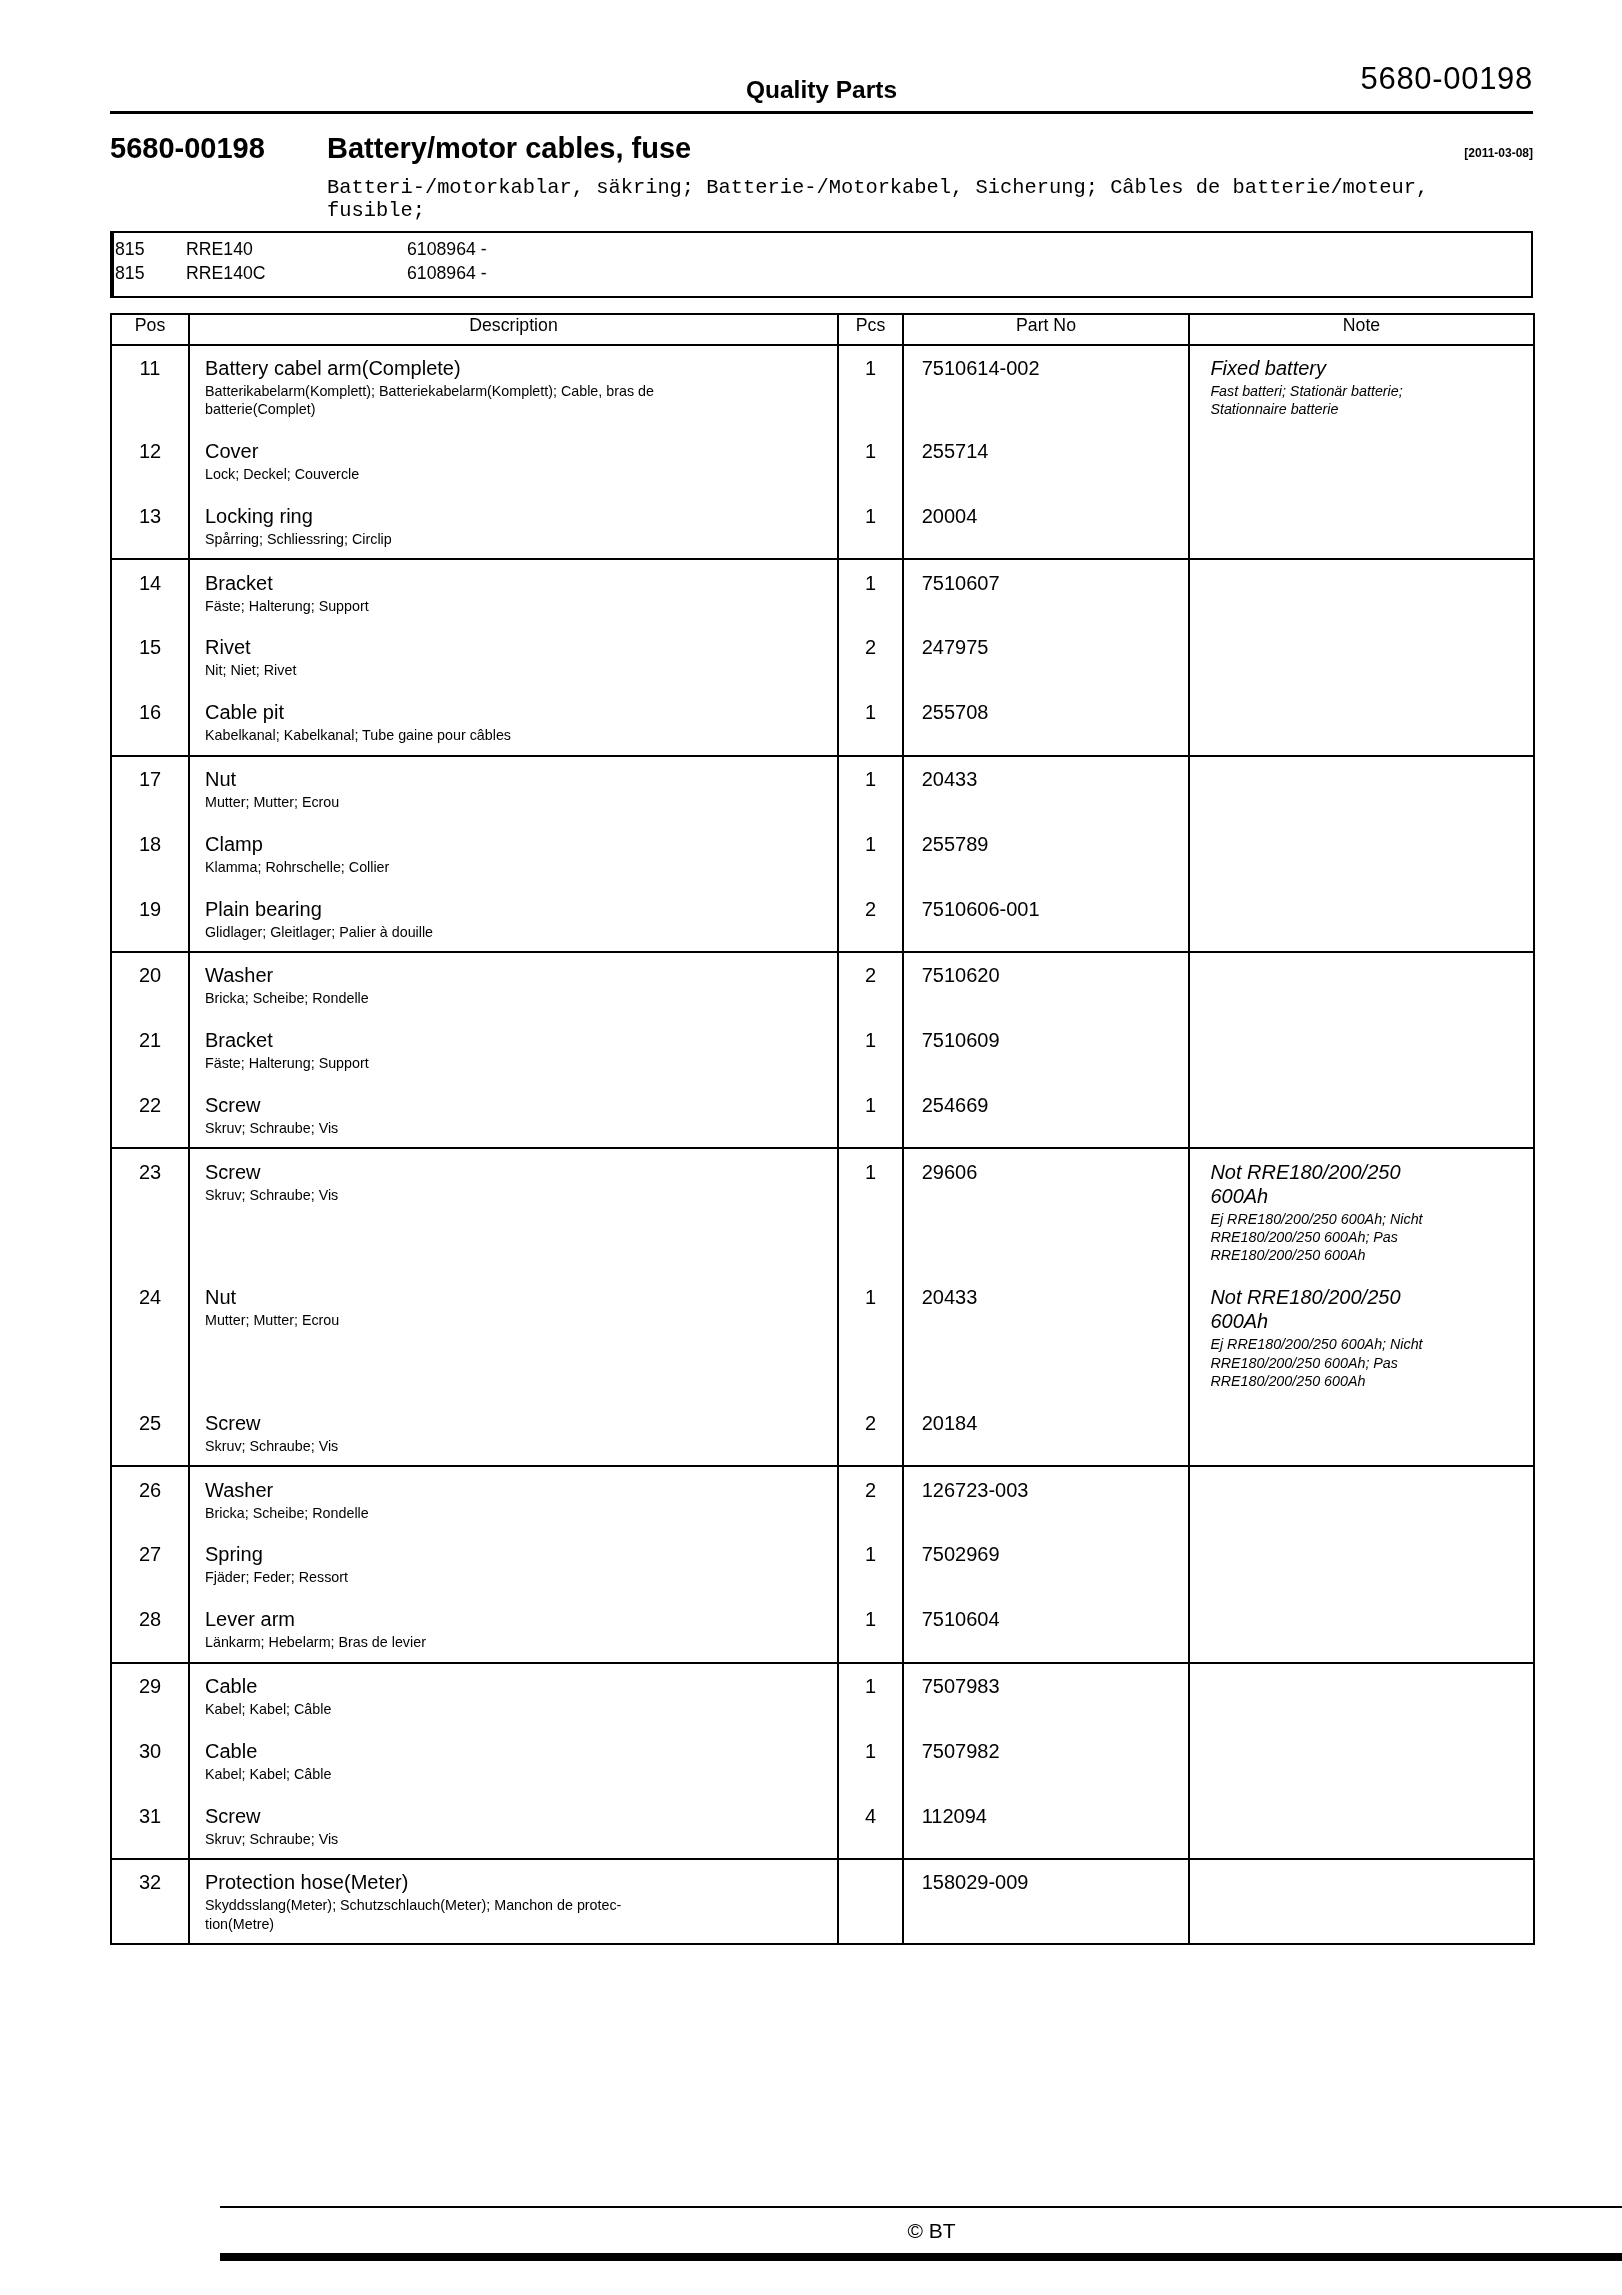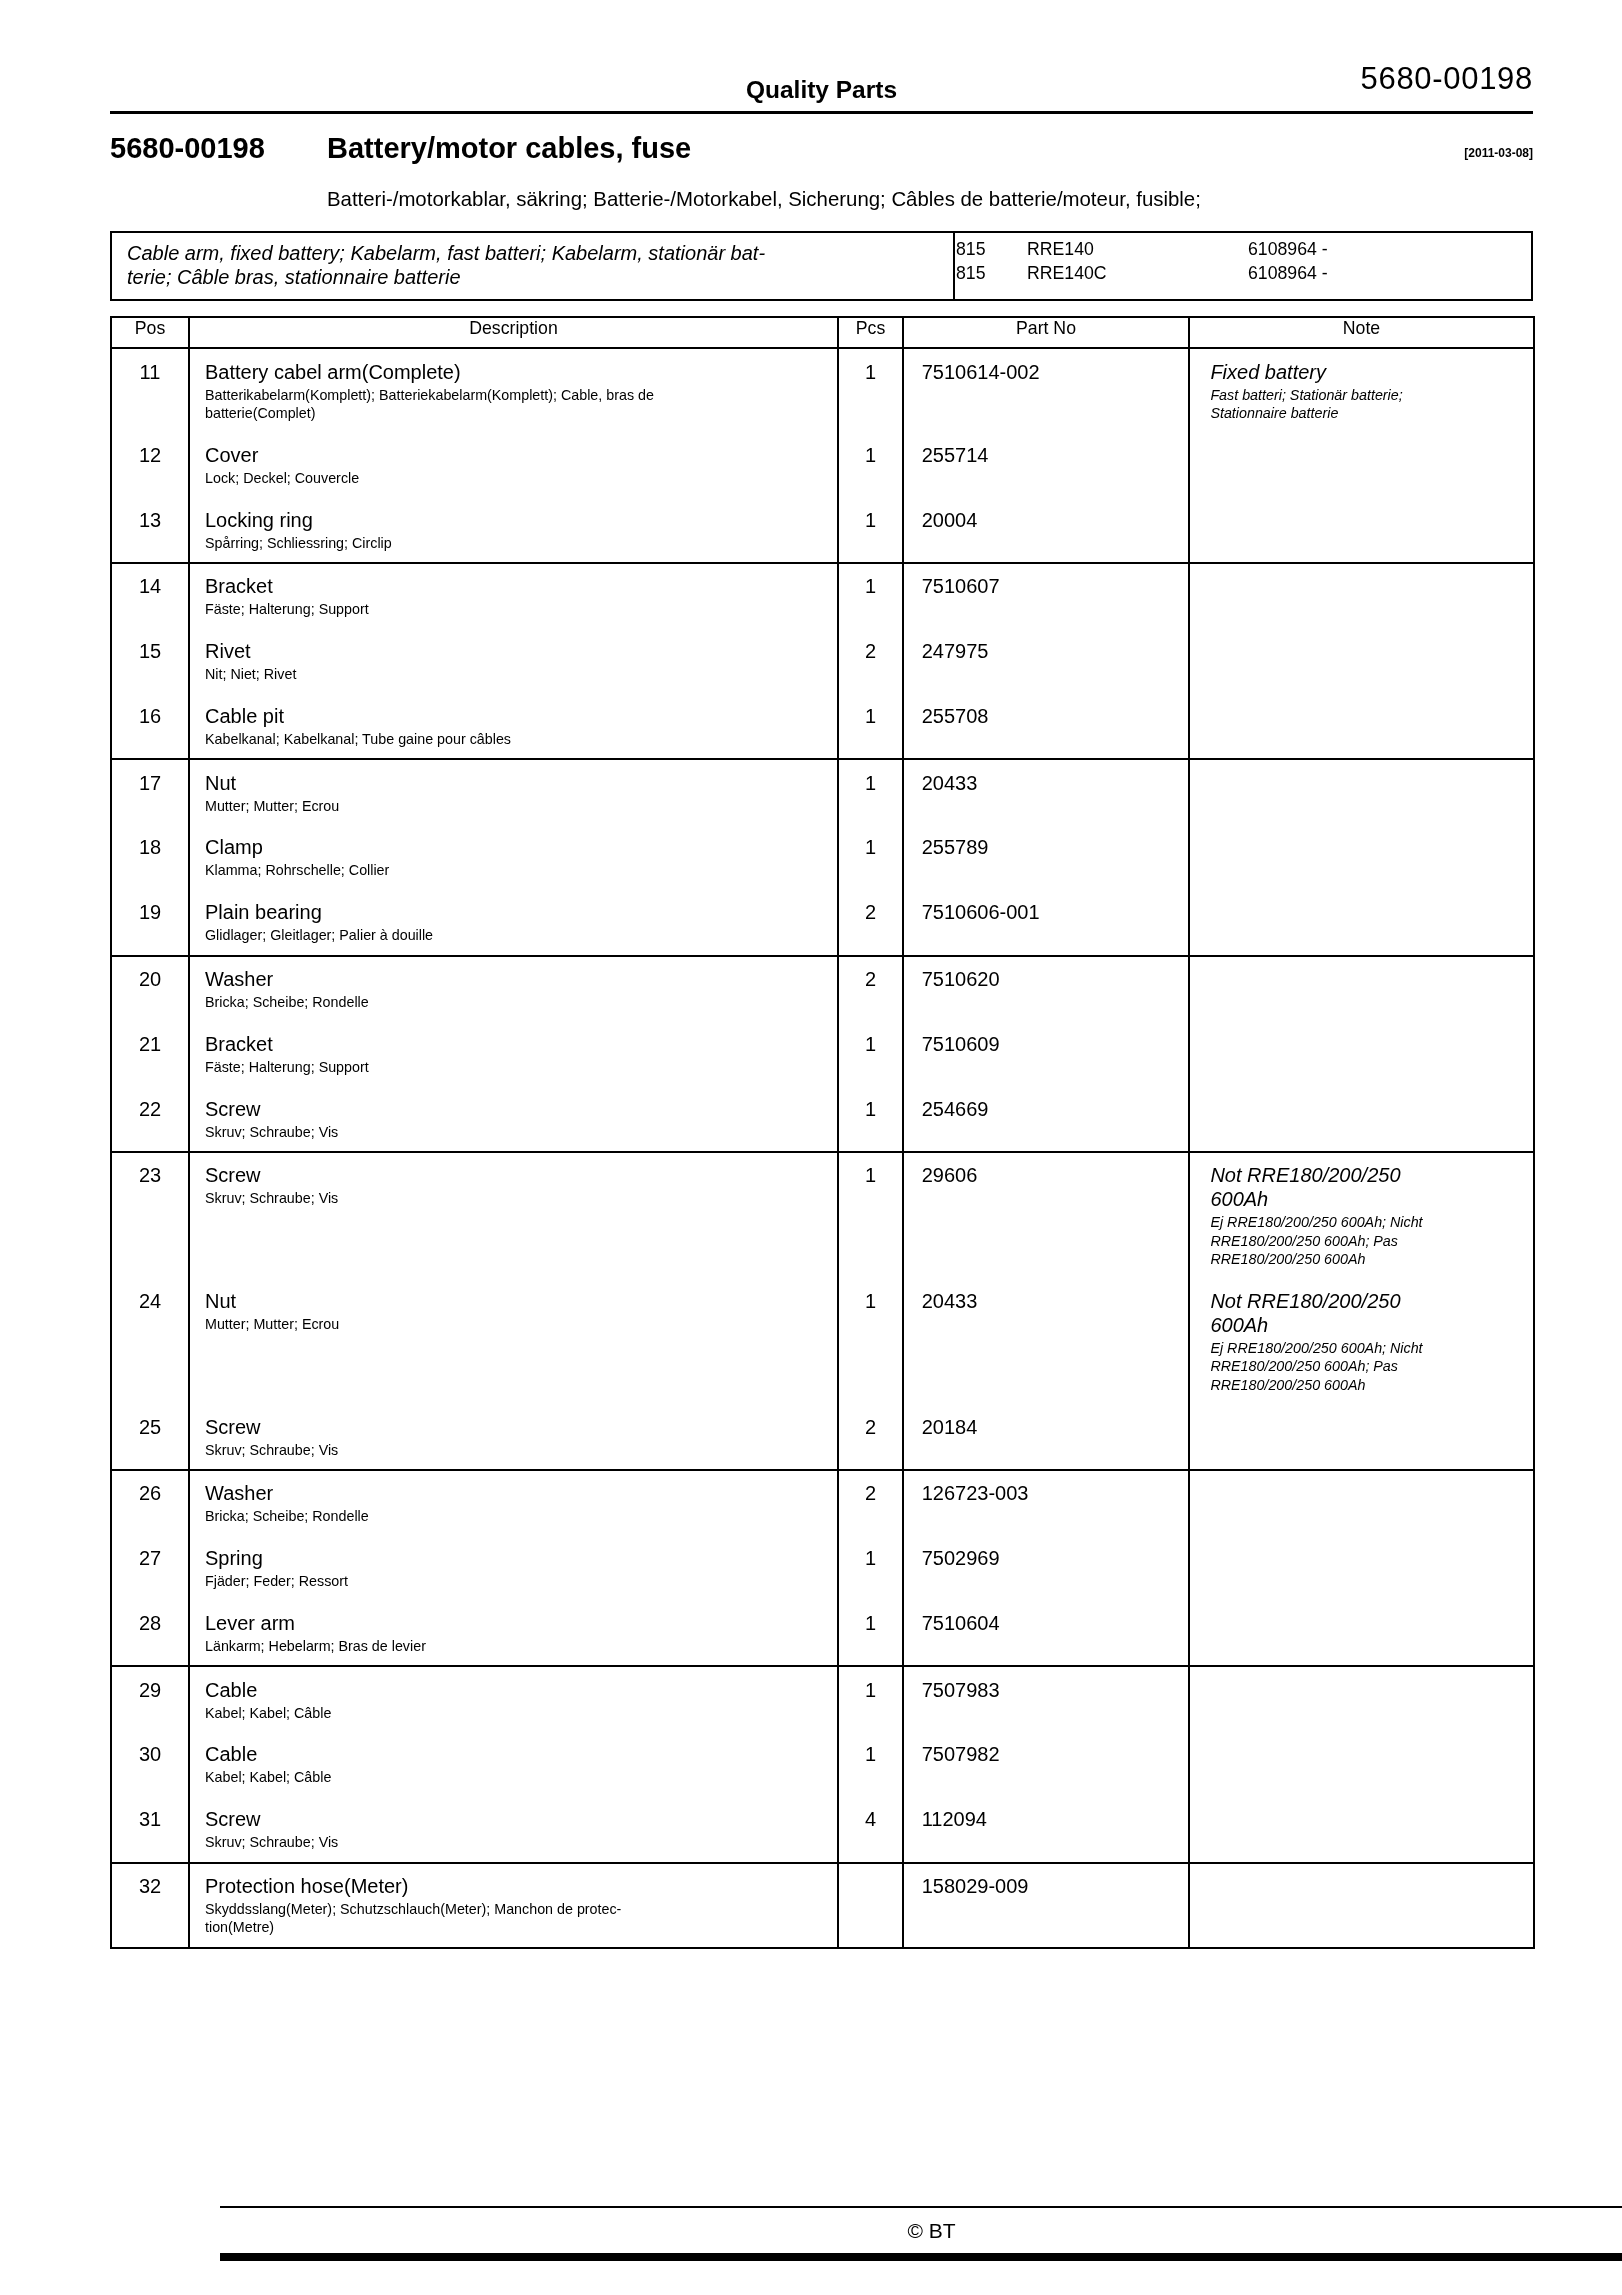--- a/index.html
+++ b/index.html
@@ -15,21 +15,21 @@
   .top-header { position:relative; height:114px; border-bottom:3.4px solid #000; }
   .qp-title { position:absolute; left:0; right:0; bottom:6.8px; text-align:center;
               font-size:24.5px; font-weight:bold; }
   .doc-top  { position:absolute; right:0; bottom:13.6px; font-size:31px; letter-spacing:0.7px; }
 
   
   .title-block { position:relative; height:76px; margin-top:17.7px; }
   .tb-doc   { position:absolute; left:0; top:0; font-size:29px; font-weight:bold; }
   .tb-title { position:absolute; left:217px; top:0; font-size:29px; font-weight:bold; }
   .tb-date  { position:absolute; right:0; top:14px; font-size:12px; font-weight:bold; }
-  .tb-sub   { position:absolute; left:217px; top:56px; font-size:20.4px; }
+  .tb-sub   { position:absolute; left:217px; top:44px; font-size:20.4px;font-family:Liberation Mono, monospace; }
 
   
   .info-box { margin-top:23px; border:2px solid #000; display:flex; align-items:stretch; }
   .ib-desc { width:841px; padding:8.2px 16.4px 9.5px 15px; font-style:italic;
              font-size:20px; line-height:24.5px; white-space:pre-line; }
   .ib-models { flex:1; border-left:2px solid #000; padding:6.8px 0 8.2px 0; }
   .ib-row { position:relative; height:24px; font-size:17.7px; }
   .ib-code   { position:absolute; left:1px; }
   .ib-name   { position:absolute; left:72px; }
   .ib-serial { position:absolute; left:293px; }
@@ -68,22 +68,20 @@
   </div>
 
   <div class="title-block">
     <div class="tb-doc">5680-00198</div>
     <div class="tb-title">Battery/motor cables, fuse</div>
     <div class="tb-date">[2011-03-08]</div>
     <div class="tb-sub">Batteri-/motorkablar, säkring; Batterie-/Motorkabel, Sicherung; Câbles de batterie/moteur, fusible;</div>
   </div>
 
   <div class="info-box">
-    <div class="ib-desc">Cable arm, fixed battery; Kabelarm, fast batteri; Kabelarm, stationär bat-
-terie; Câble bras, stationnaire batterie</div>
     <div class="ib-models">
       <div class="ib-row">
         <span class="ib-code">815</span>
         <span class="ib-name">RRE140</span>
         <span class="ib-serial">6108964 -</span>
       </div>
       <div class="ib-row">
         <span class="ib-code">815</span>
         <span class="ib-name">RRE140C</span>
         <span class="ib-serial">6108964 -</span>

